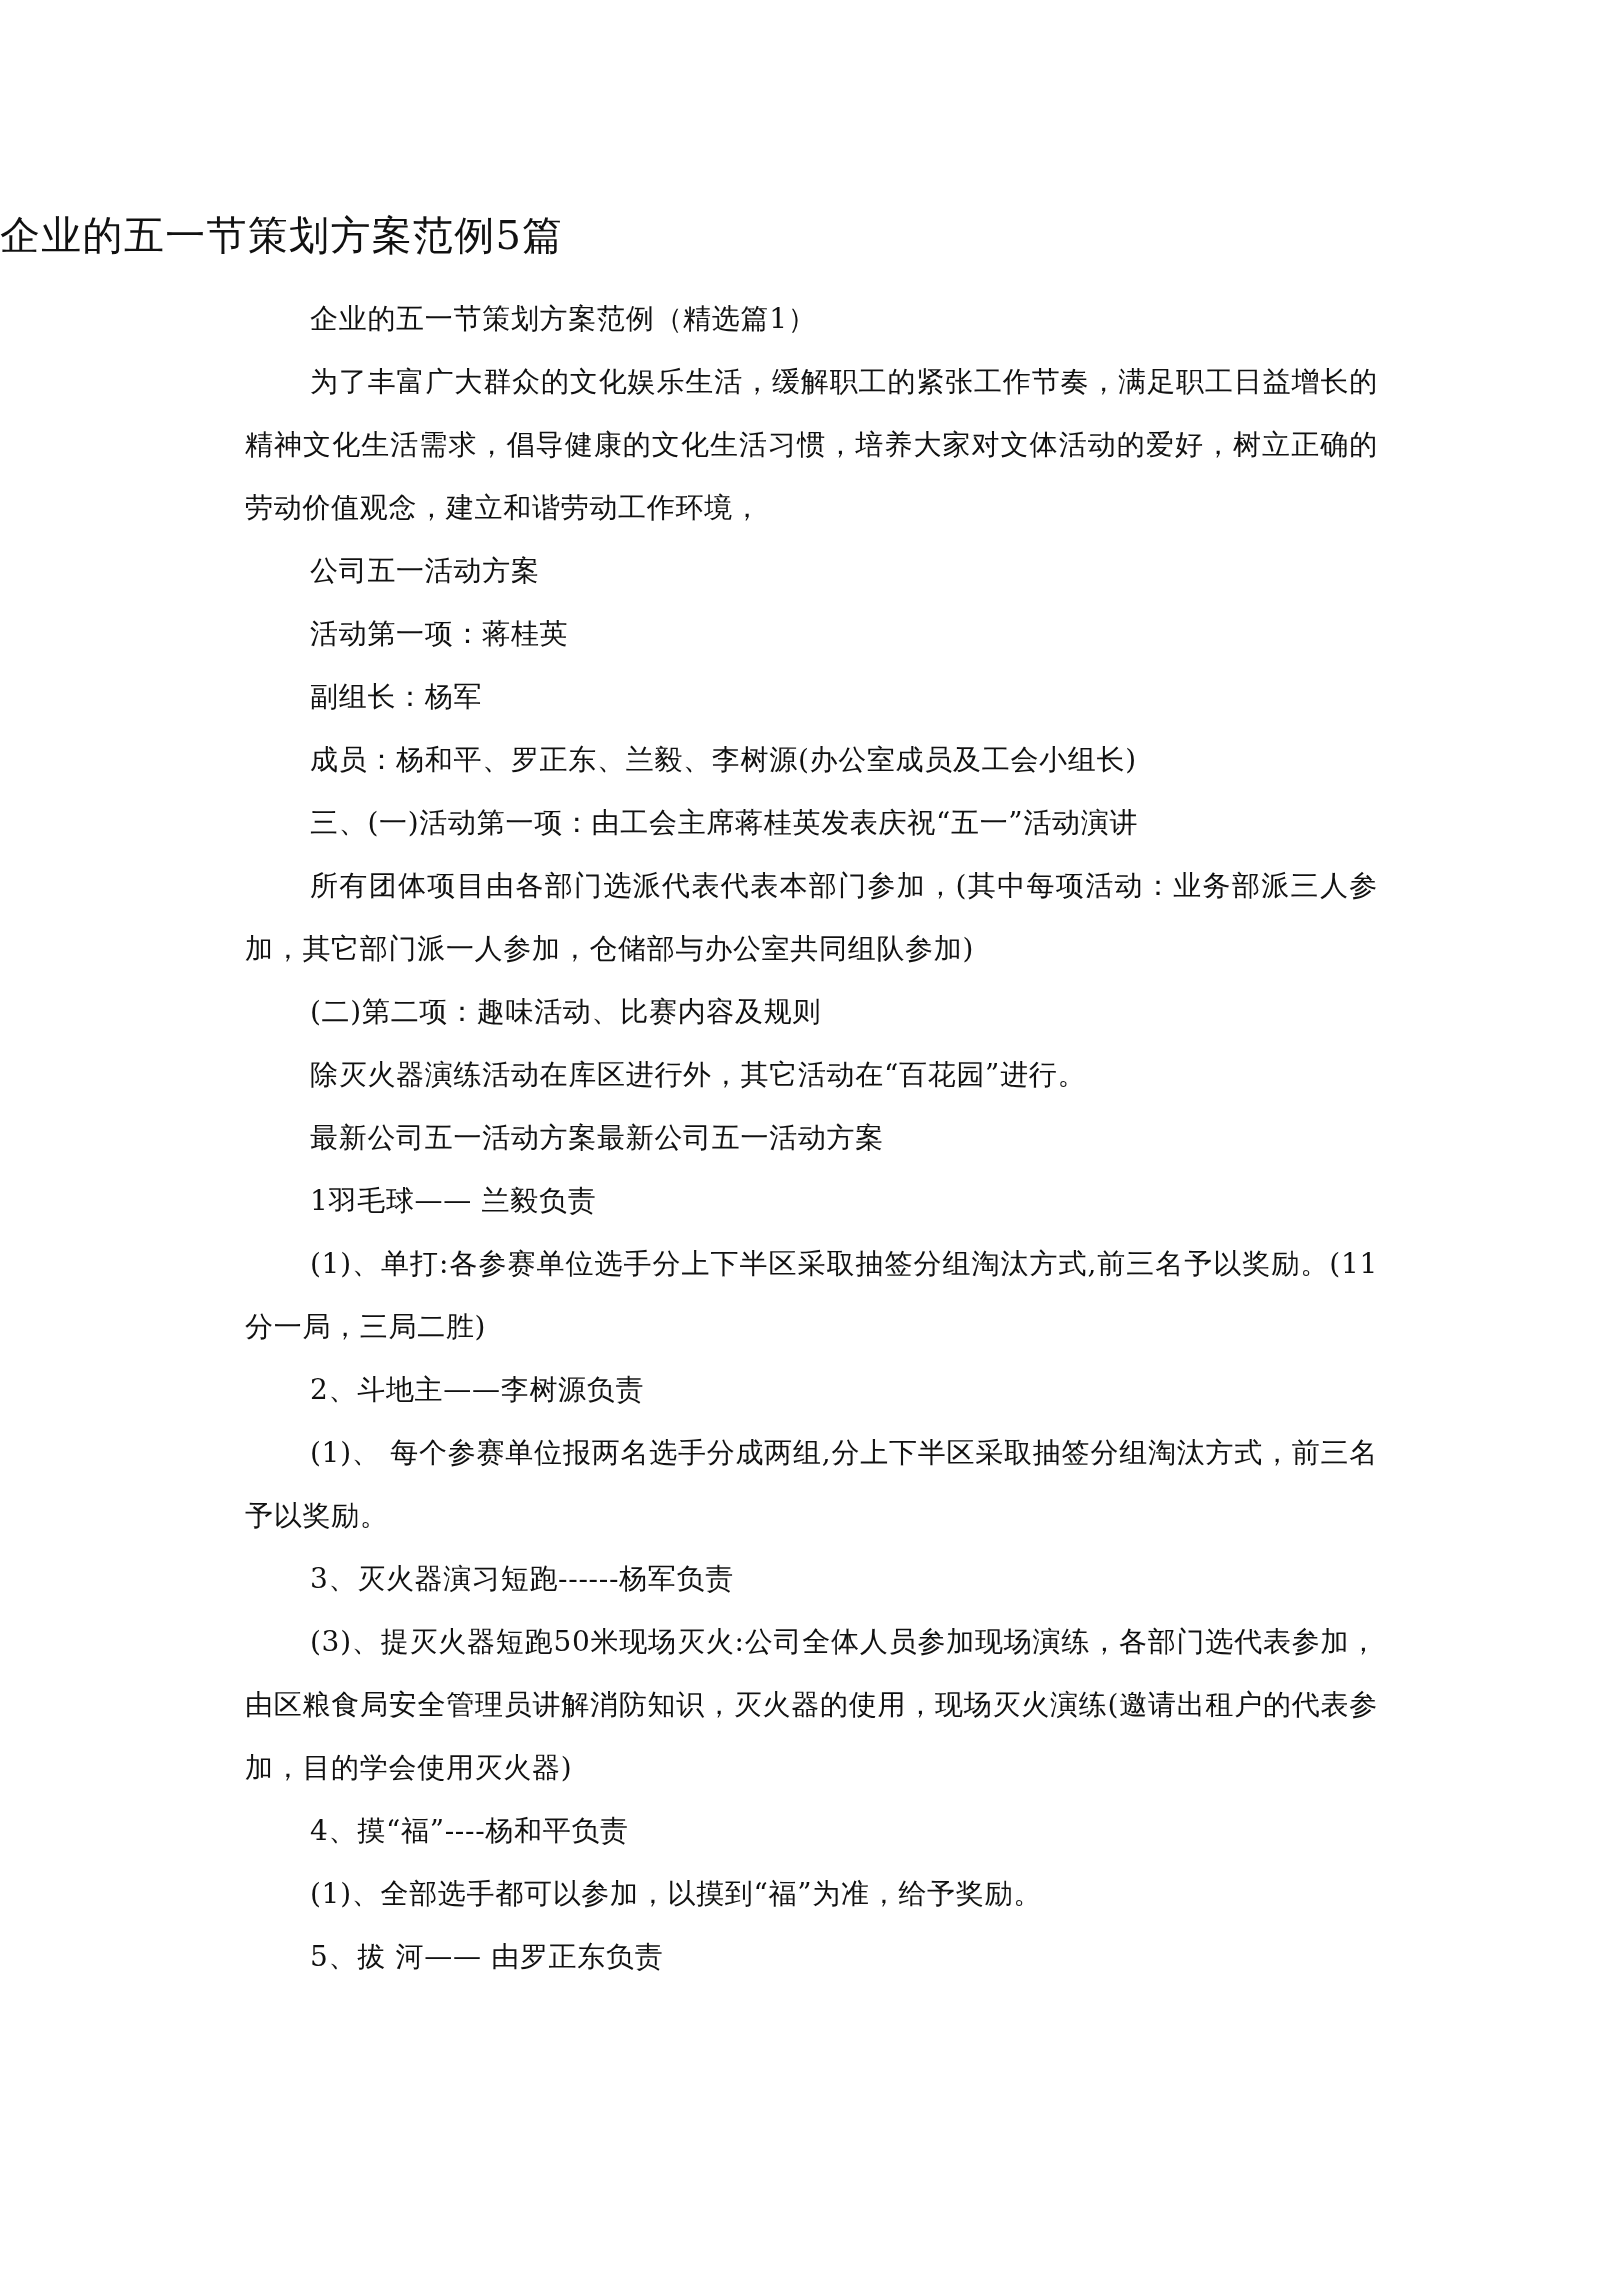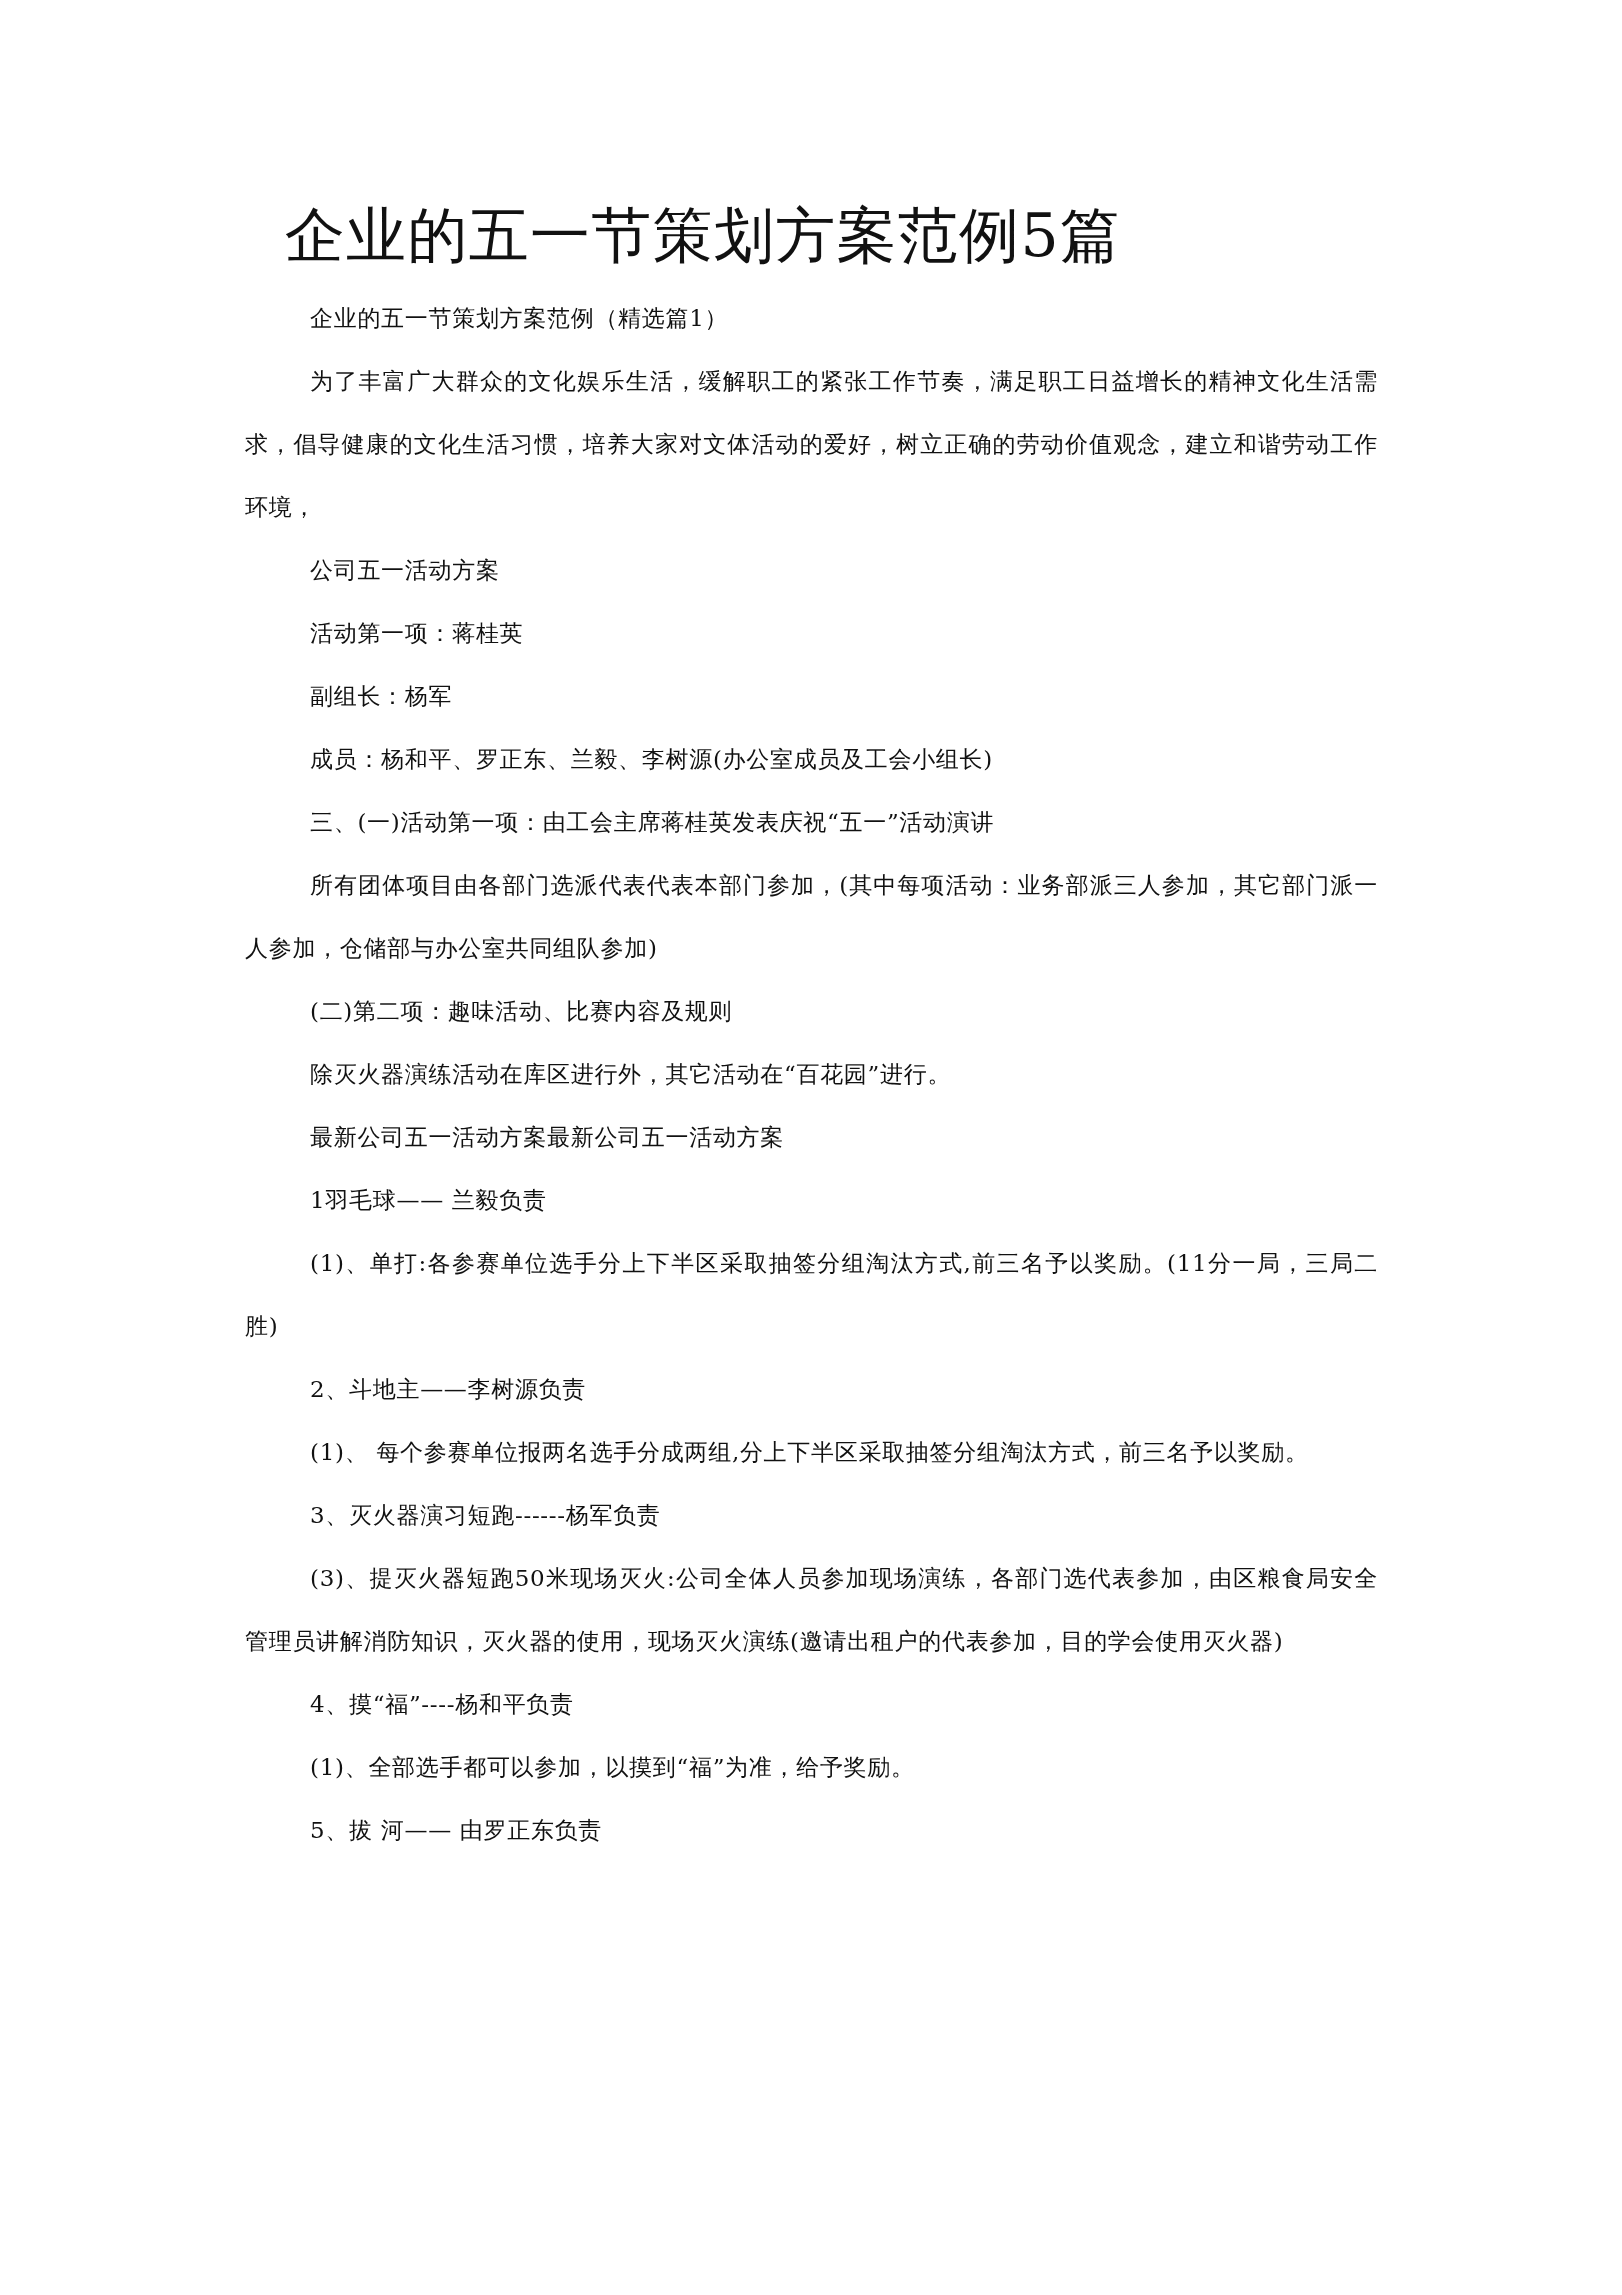--- a/index.html
+++ b/index.html
@@ -21,33 +21,32 @@
       top: 0;
       width: 1623px;
       height: 2295px;
       background: #ffffff;
     }
     .title {
       position: absolute;
       left: 0;
       top: 196px;
       width: 1406px;
-      text-align: center;
-      font-size: 60px;
+      font-size: 40px;
       line-height: 79px;
       letter-spacing: 1.3px;
       font-weight: normal;
       margin: 0;
     }
     .body {
       position: absolute;
       left: 245px;
       top: 287px;
       width: 1133px;
-      font-size: 23px;
+      font-size: 28px;
       line-height: 63px;
       letter-spacing: 0.7px;
     }
     .para {
       margin: 0;
       text-indent: 65px;
       text-align: justify;
       text-align-last: left;
     }
   </style>

